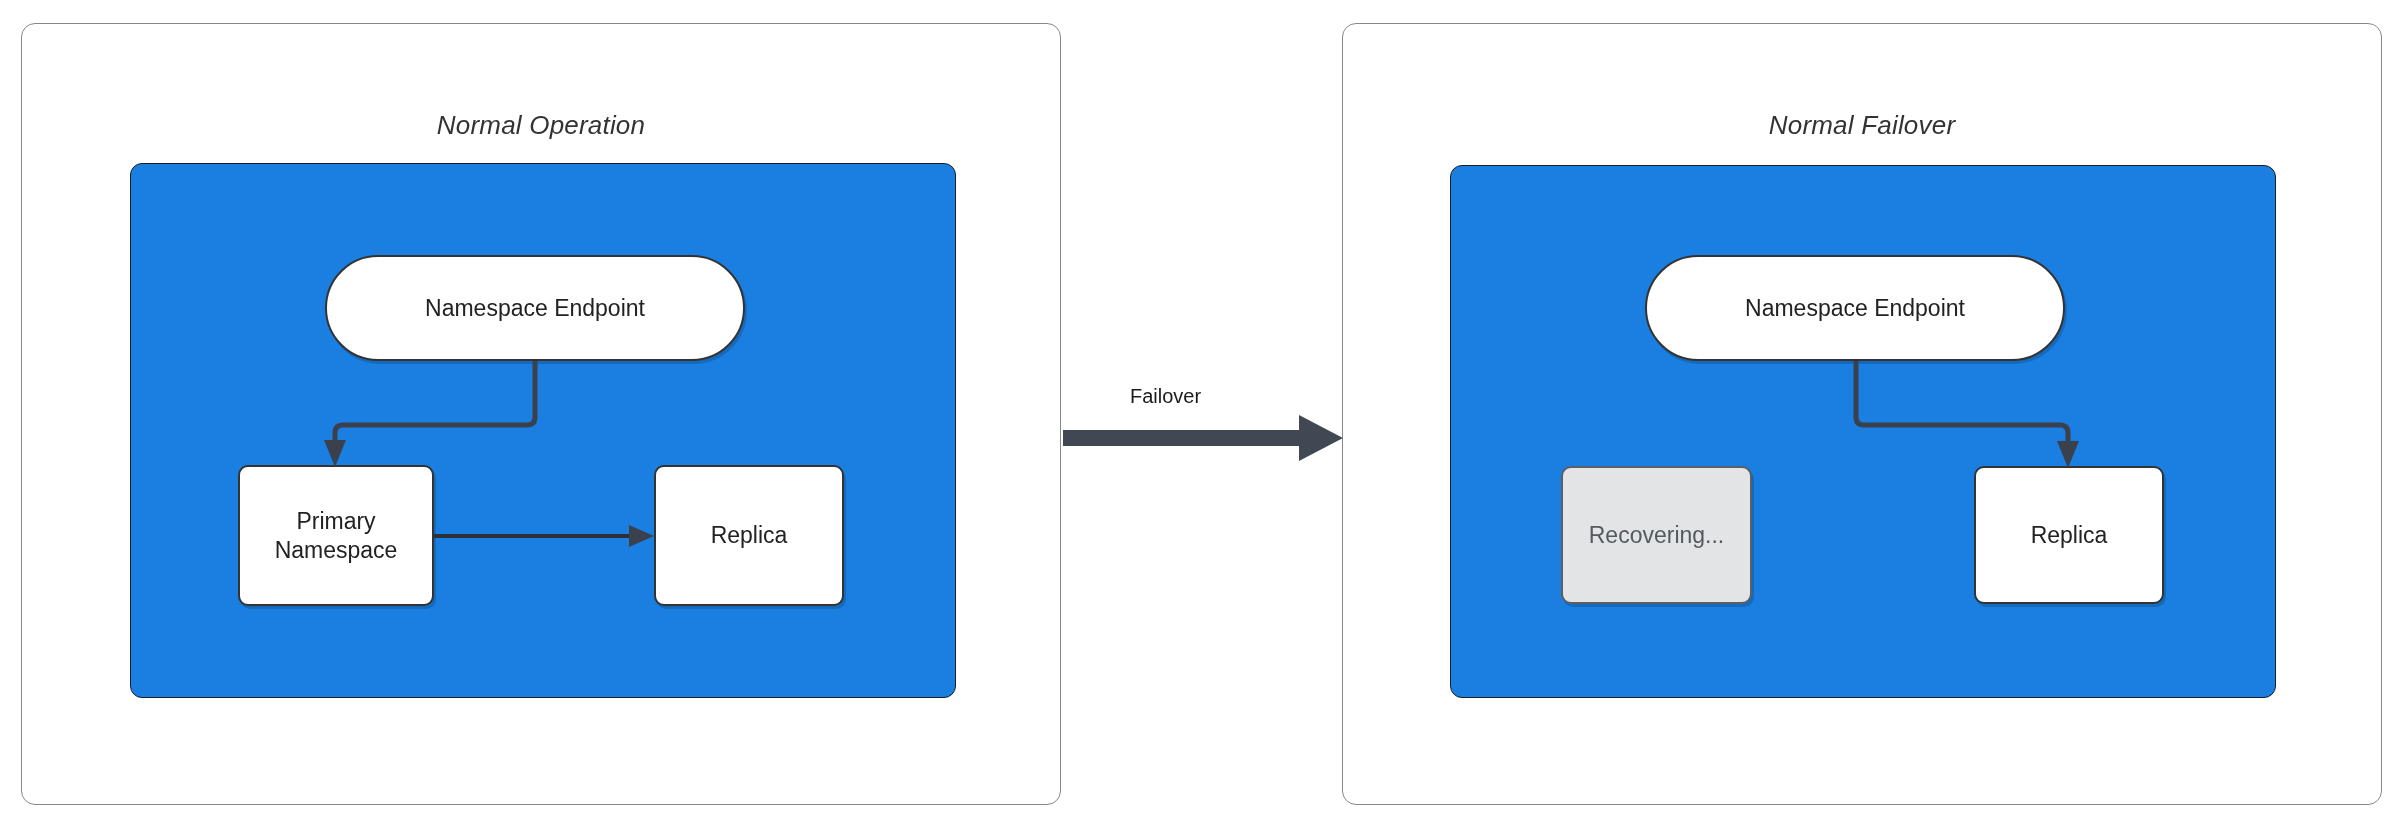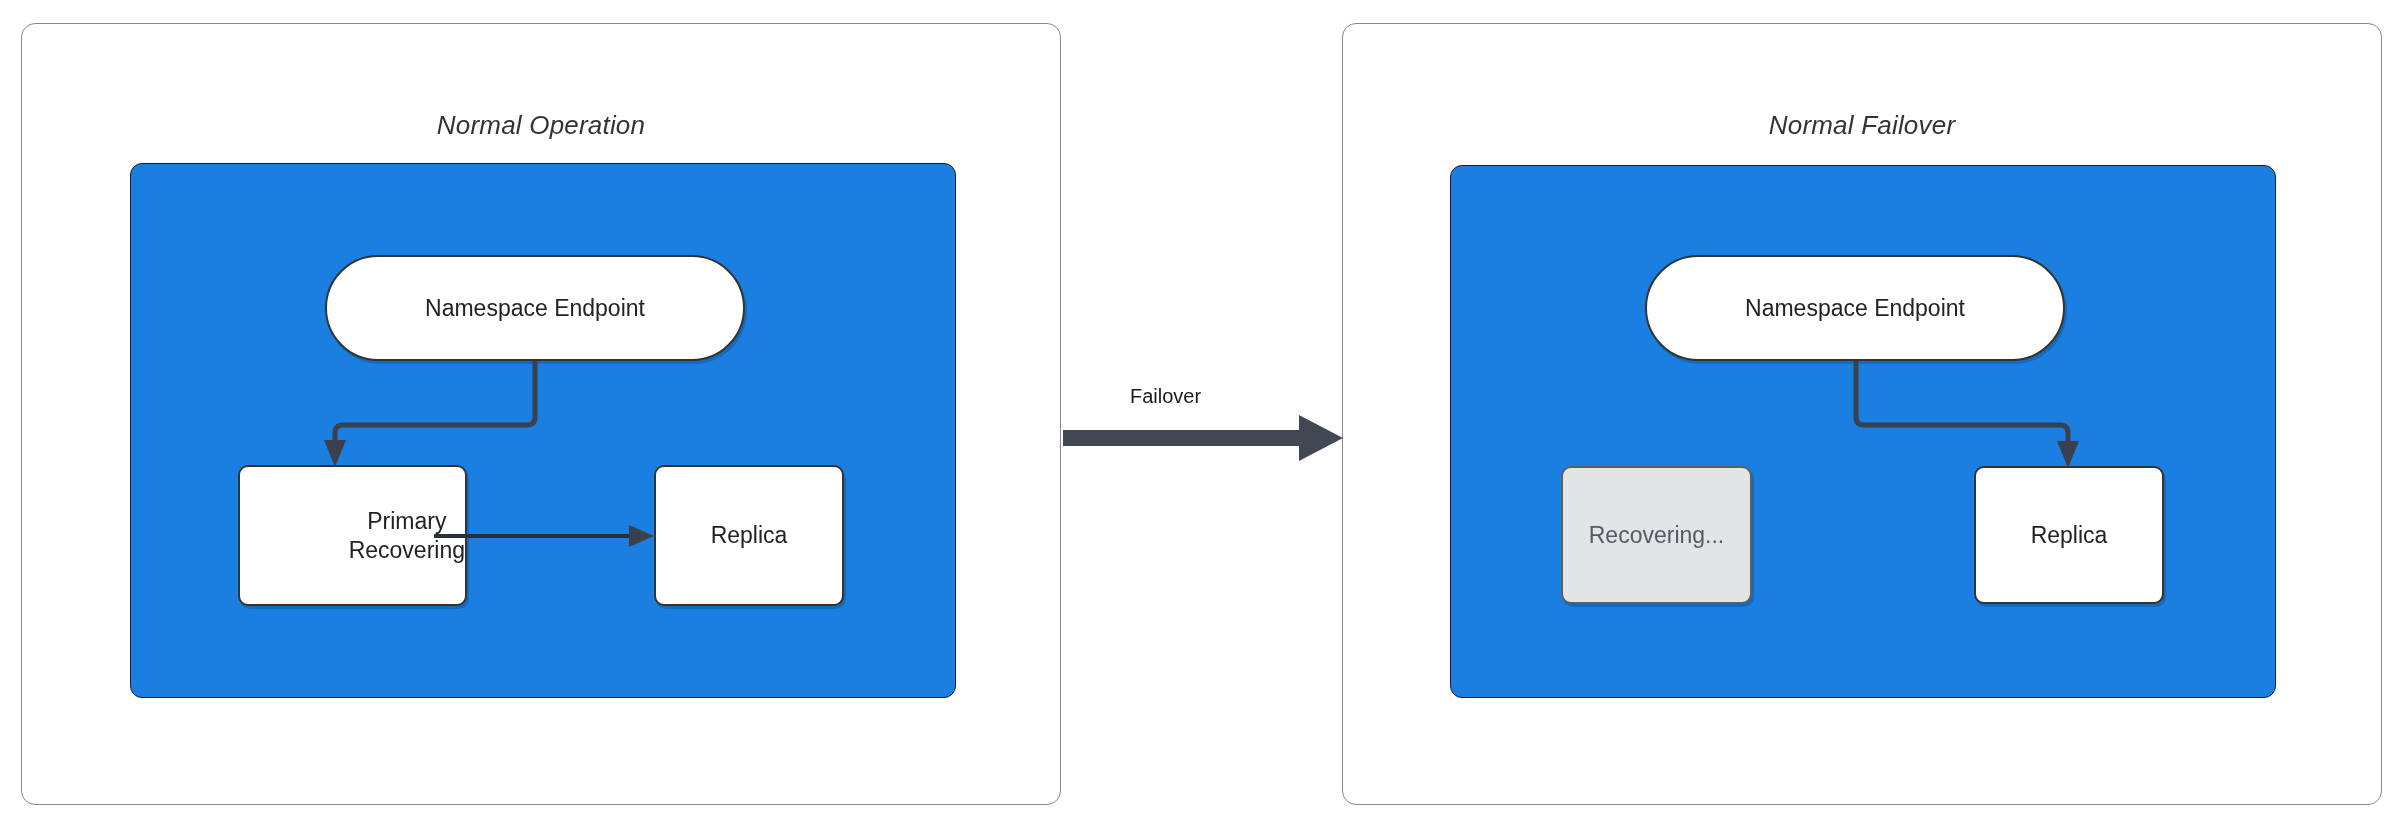--- a/index.html
+++ b/index.html
@@ -72,21 +72,21 @@
   .pill { border-radius: 56px; }
   .box  { border-radius: 10px; }
   .node.muted {
     background: #e2e4e6;
     border-color: #5a5f66;
     color: #555a60;
   }
 
   
   #node-endpoint-left   { left: 325px;  top: 255px; width: 420px; height: 106px; }
-  #node-primary         { left: 238px;  top: 465px; width: 229px; height: 141px; justify-content: flex-end; }
+  #node-primary         { left: 238px;  top: 465px; width: 196px; height: 141px; }
   #node-replica-left    { left: 654px;  top: 465px; width: 190px; height: 141px; }
   #node-endpoint-right  { left: 1645px; top: 255px; width: 420px; height: 106px; }
   #node-recovering      { left: 1561px; top: 466px; width: 191px; height: 138px; }
   #node-replica-right   { left: 1974px; top: 466px; width: 190px; height: 138px; }
 
   
   #wires {
     position: absolute;
     left: 0; top: 0;
     width: 2407px;
@@ -143,21 +143,21 @@
 
   <div class="zone" id="zone-left"></div>
 
   <div class="node pill" id="node-endpoint-left">
     <span>Namespace Endpoint</span>
   </div>
 
   <div class="node box" id="node-primary">
     <span>
       <span>Primary</span><br>
-      <span>Recovering</span>
+      <span>Namespace</span>
     </span>
   </div>
 
   <div class="node box" id="node-replica-left">
     <span>Replica</span>
   </div>
 
   <div class="edge-label" id="label-data-replication">Data Replication</div>
 
   <div class="flow-label" id="label-failover">Failover</div>

